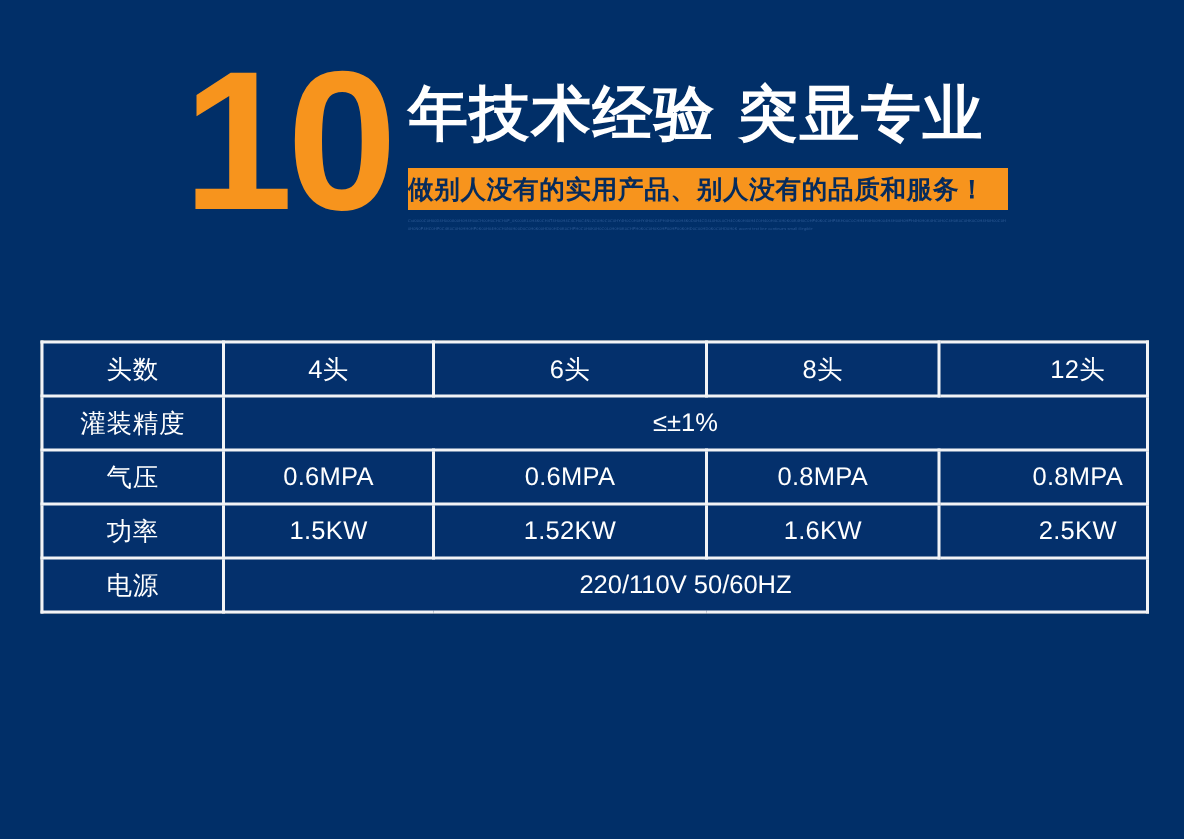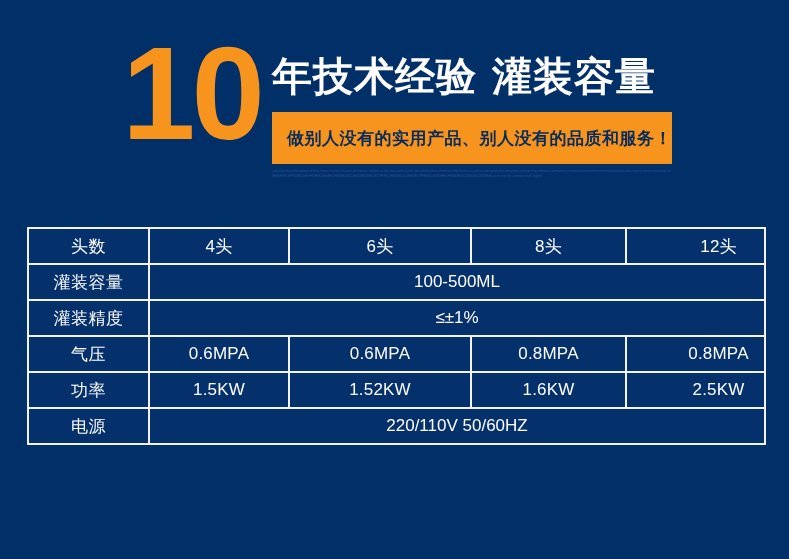--- a/index.html
+++ b/index.html
@@ -51,25 +51,25 @@
     font-weight: bold;
     color: #ffffff;
     letter-spacing: 1px;
     white-space: nowrap;
     font-family: "DejaVu Sans", "Liberation Sans", sans-serif;
   }
 
   .hero-subbar {
     margin-top: 10px;
     width: 400px;
-    height: 52px;
+    height: 28px;
     background: #f7941d;
     display: flex;
     align-items: center;
-    justify-content: flex-end;
+    justify-content: flex-start;
     box-sizing: border-box;
   }
 
   .hero-subbar-text {
     font-size: 17px;
     font-weight: bold;
     color: #062b5c;
     letter-spacing: 0.5px;
     white-space: nowrap;
     font-family: "DejaVu Sans", "Liberation Sans", sans-serif;
@@ -142,21 +142,21 @@
 </style>
 </head>
 <body>
 
 <div class="hero">
 
   <div class="hero-number">10</div>
 
   <div class="hero-right">
 
-    <div class="hero-title">年技术经验 灌装容量</div>
+    <div class="hero-title">年技术经验 突显专业</div>
 
     <div class="hero-subbar">
       <span class="hero-subbar-text">做别人没有的实用产品、别人没有的品质和服务！</span>
     </div>
 
     <div class="hero-microprint">Cıd0000C0H00D4H000A00H0H4H00CH00H0CHCH0F_0K000KL0H4K0CH4T4H00H4C4CH0C4NL2C0H0C0C0HY4H0C0H0HY4H00C4PH4H0K00H4K0D0H4CD4L0H0L0CH4C0K0H40H4C0H400H4C0H0K00K4H0C0HF40K0C0HF4KH00C0CHH4H4H00H004H4H00H0HFH4H0H0K4HC0H0C4H0K0C0HK0C0H4H0H00C0H0H0N0F4HC0HF0C4K0C0H0HH0HF0K00H04H0CH0N0H00D0C0H0K00HD00HD0K0CHFH0C0H0K0H0C0L0H0H0K0CHFH0K0C0H0K0HF00HF00K0HD0C00HD0K0C0HD0H0K accent text line continues small illegible</div>
 
   </div>
 </div>
 
@@ -166,24 +166,20 @@
 
       <tr>
         <td class="rowlabel">头数</td>
         <td class="value c1">4头</td>
         <td class="value c2">6头</td>
         <td class="value c3">8头</td>
         <td class="value c4">12头</td>
       </tr>
 
 
-      <tr>
-        <td class="rowlabel">灌装容量</td>
-        <td class="wide" colspan="4">100-500ML</td>
-      </tr>
 
       <tr>
         <td class="rowlabel">灌装精度</td>
         <td class="wide" colspan="4">≤±1%</td>
       </tr>
 
       <tr>
         <td class="rowlabel">气压</td>
         <td class="value c1">0.6MPA</td>
         <td class="value c2">0.6MPA</td>

